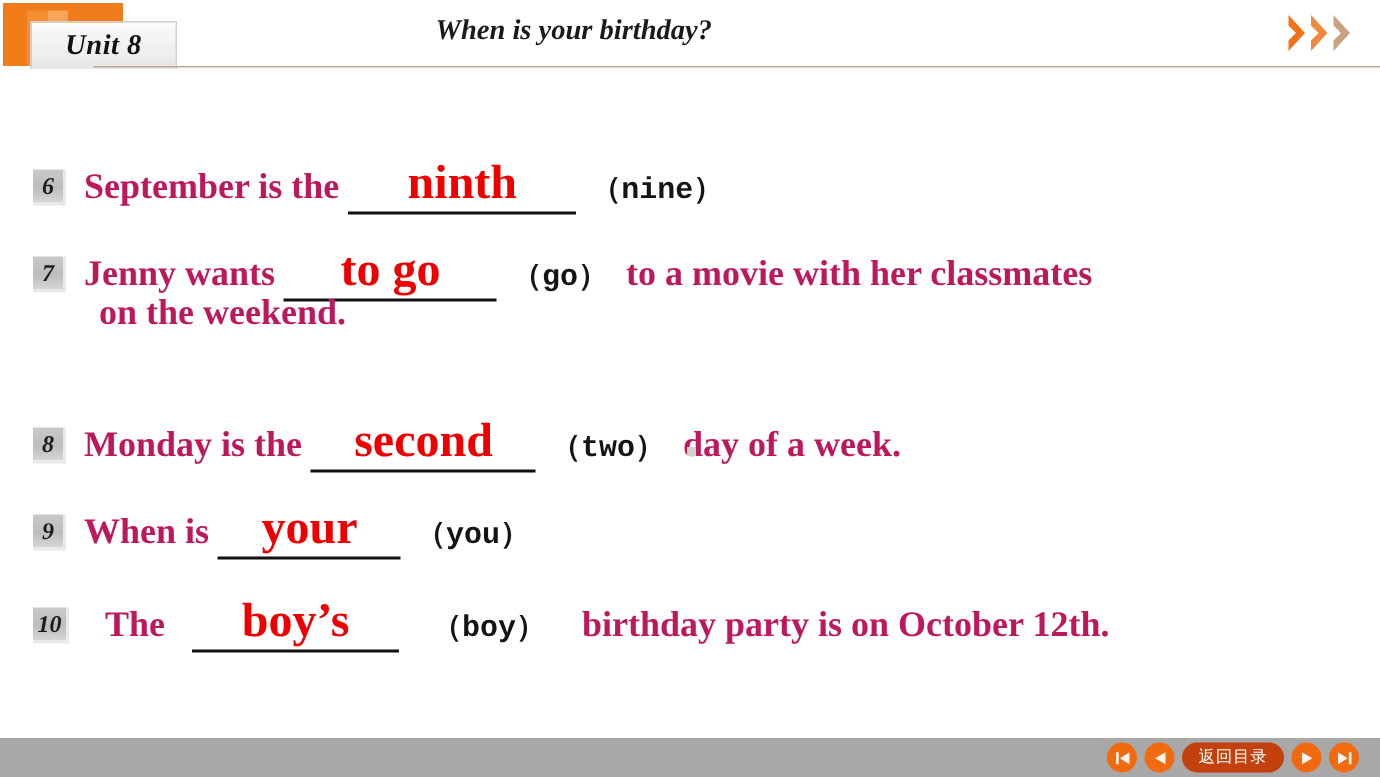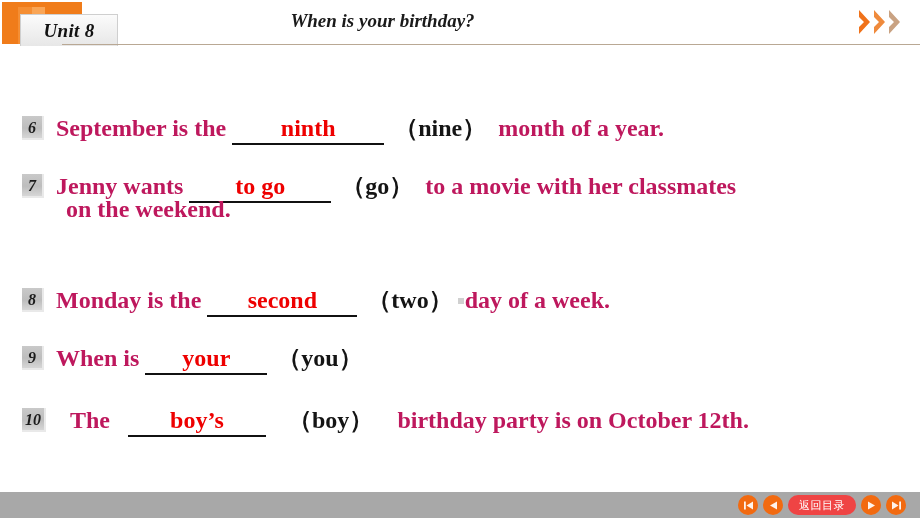--- a/index.html
+++ b/index.html
@@ -149,36 +149,36 @@
   }
   .qtext.nogap { margin-left: 0; }
 
   .blank {
     display: inline-block;
     position: relative;
     text-align: center;
     border-bottom: 2px solid #111111;
     font-family: "Liberation Serif", "DejaVu Serif", serif;
     font-weight: bold;
-    font-size: 24px;
+    font-size: 32px;
     color: #ee0000;
     margin: 0 6px;
     padding-bottom: 1px;
     vertical-align: baseline;
   }
   .blank.w150 { width: 152px; }
   .blank.w140 { width: 142px; }
   .blank.w145 { width: 150px; }
   .blank.w120 { width: 122px; }
   .blank.w135 { width: 138px; }
 
   .paren {
-    font-family: Liberation Serif, serif;
-    font-weight: bold;
-    font-size: 24px;
+    font-family: Liberation Mono, monospace;
+    font-weight: bold;
+    font-size: 20px;
     color: #141414;
     margin-left: 4px;
     margin-top: 32px;
   }
 
   .speck {
     position: absolute;
     left: 458px; top: 252px;
     width: 6px; height: 6px;
     background: #d0d0d0;
@@ -206,21 +206,21 @@
     background: #f26a10;
     display: flex;
     align-items: center;
     justify-content: center;
   }
   .navbtn svg { display: block; }
   .navhome {
     height: 20px;
     padding: 0 11px;
     border-radius: 10px;
-    background: #ef4444;
+    background: #c2410c;
     display: flex;
     align-items: center;
     justify-content: center;
   }
   .navhome span {
     font-family: "Liberation Sans", "DejaVu Sans", sans-serif;
     font-size: 11px;
     color: #ffffff;
     line-height: 1;
     letter-spacing: 0.5px;
@@ -266,21 +266,20 @@
   <div class="header-rule"></div>
 </div>
 
 <div class="content">
 
   <div class="qrow q6">
     <span class="numbox">6</span>
     <span class="qtext">September is the</span>
     <span class="blank w150">ninth</span>
     <span class="paren">（nine）</span>
-    <span class="qtext">month of a year.</span>
   </div>
 
   <div class="qrow q7">
     <span class="numbox">7</span>
     <span class="qtext">Jenny wants</span>
     <span class="blank w140">to go</span>
     <span class="paren">（go）</span>
     <span class="qtext">to a movie with her classmates</span>
   </div>
 

